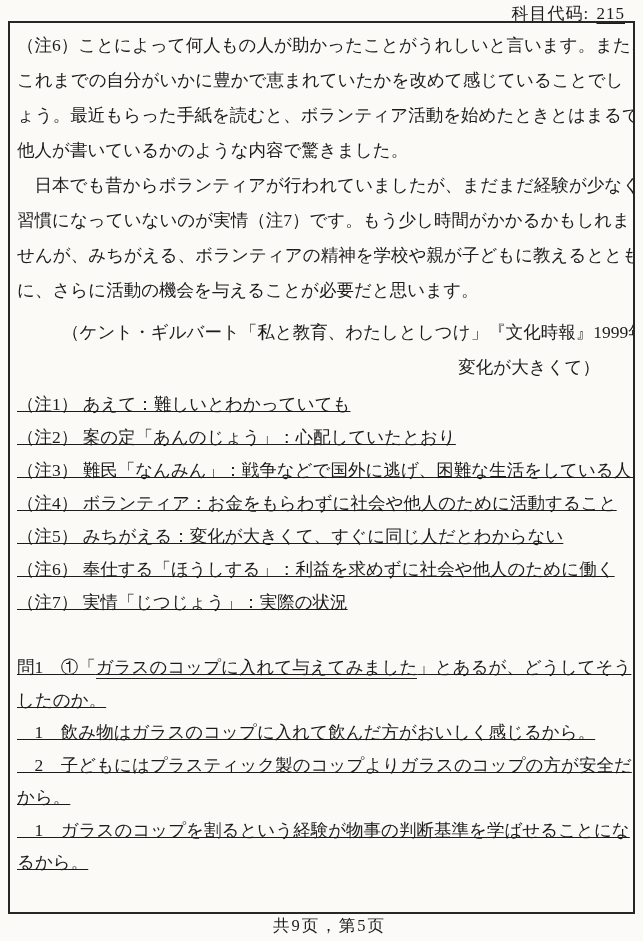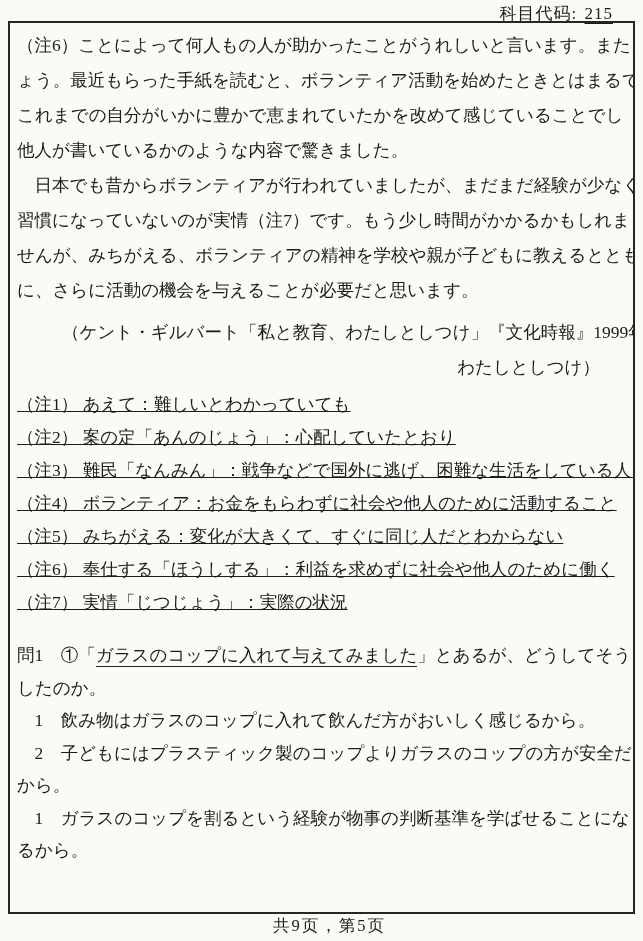--- a/index.html
+++ b/index.html
@@ -5,21 +5,21 @@
   html,body{margin:0;padding:0;}
   body{
     width:643px;height:941px;
     background:#fbfaf7;
     color:#1c1c1c;
     font-family:"Liberation Serif","DejaVu Serif",serif;
     position:relative;
     overflow:hidden;
   }
   .page-header{
-    position:absolute;top:2px;right:28px;
+    position:absolute;top:2px;right:16px;
     font-size:17px;letter-spacing:1px;
     white-space:pre;
   }
   .subject-code{
     text-decoration:underline;
     text-underline-offset:4px;
     padding:0 2px;
   }
   .passage-box{
     position:absolute;top:21px;left:8px;
@@ -34,21 +34,21 @@
     white-space:pre;
     font-size:17.5px;
     line-height:35px;
   }
   .para2{}
   .citation{margin-top:7px;}
   .citation-line1{padding-left:45px;}
   .citation-line2{text-align:right;padding-right:28px;white-space:pre;}
   .notes{margin-top:3px;text-decoration:underline;}
   .notes .line{line-height:33px;}
-  .qblock{margin-top:20px;}
+  .qblock{margin-top:32px;text-decoration:underline;}
   .qblock .line{line-height:32.5px;}
   .u{
     border-bottom:1.6px solid #262626;
     padding-bottom:1px;
   }
   .page-footer{
     position:absolute;top:915px;left:0;
     width:100%;text-align:center;
     font-size:16.5px;letter-spacing:2px;
     white-space:pre;
@@ -57,35 +57,35 @@
 </style>
 </head>
 <body>
 
 <div class="page-header"><span>科目代码: </span><span class="subject-code">215</span></div>
 
 <div class="passage-box">
 
   <div class="para1">
     <div class="line">（注6）ことによって何人もの人が助かったことがうれしいと言います。また、</div>
+    <div class="line">これまでの自分がいかに豊かで恵まれていたかを改めて感じていることでし</div>
     <div class="line">ょう。最近もらった手紙を読むと、ボランティア活動を始めたときとはまるで</div>
-    <div class="line">これまでの自分がいかに豊かで恵まれていたかを改めて感じていることでし</div>
     <div class="line">他人が書いているかのような内容で驚きました。</div>
   </div>
 
   <div class="para2">
     <div class="line">　日本でも昔からボランティアが行われていましたが、まだまだ経験が少なく</div>
     <div class="line">習慣になっていないのが実情（注7）です。もう少し時間がかかるかもしれま</div>
     <div class="line">せんが、みちがえる、ボランティアの精神を学校や親が子どもに教えるととも</div>
     <div class="line">に、さらに活動の機会を与えることが必要だと思います。</div>
   </div>
 
   <div class="citation">
     <div class="line citation-line1">（ケント・ギルバート「私と教育、わたしとしつけ」『文化時報』1999年1月号</div>
-    <div class="line citation-line2">わたしとしつけ）</div>
+    <div class="line citation-line2">変化が大きくて）</div>
   </div>
 
   <div class="notes">
     <div class="line">（注1） あえて：難しいとわかっていても</div>
     <div class="line">（注2） 案の定「あんのじょう」：心配していたとおり</div>
     <div class="line">（注3） 難民「なんみん」：戦争などで国外に逃げ、困難な生活をしている人々</div>
     <div class="line">（注4） ボランティア：お金をもらわずに社会や他人のために活動すること</div>
     <div class="line">（注5） みちがえる：変化が大きくて、すぐに同じ人だとわからない</div>
     <div class="line">（注6） 奉仕する「ほうしする」：利益を求めずに社会や他人のために働く</div>
     <div class="line">（注7） 実情「じつじょう」：実際の状況</div>

